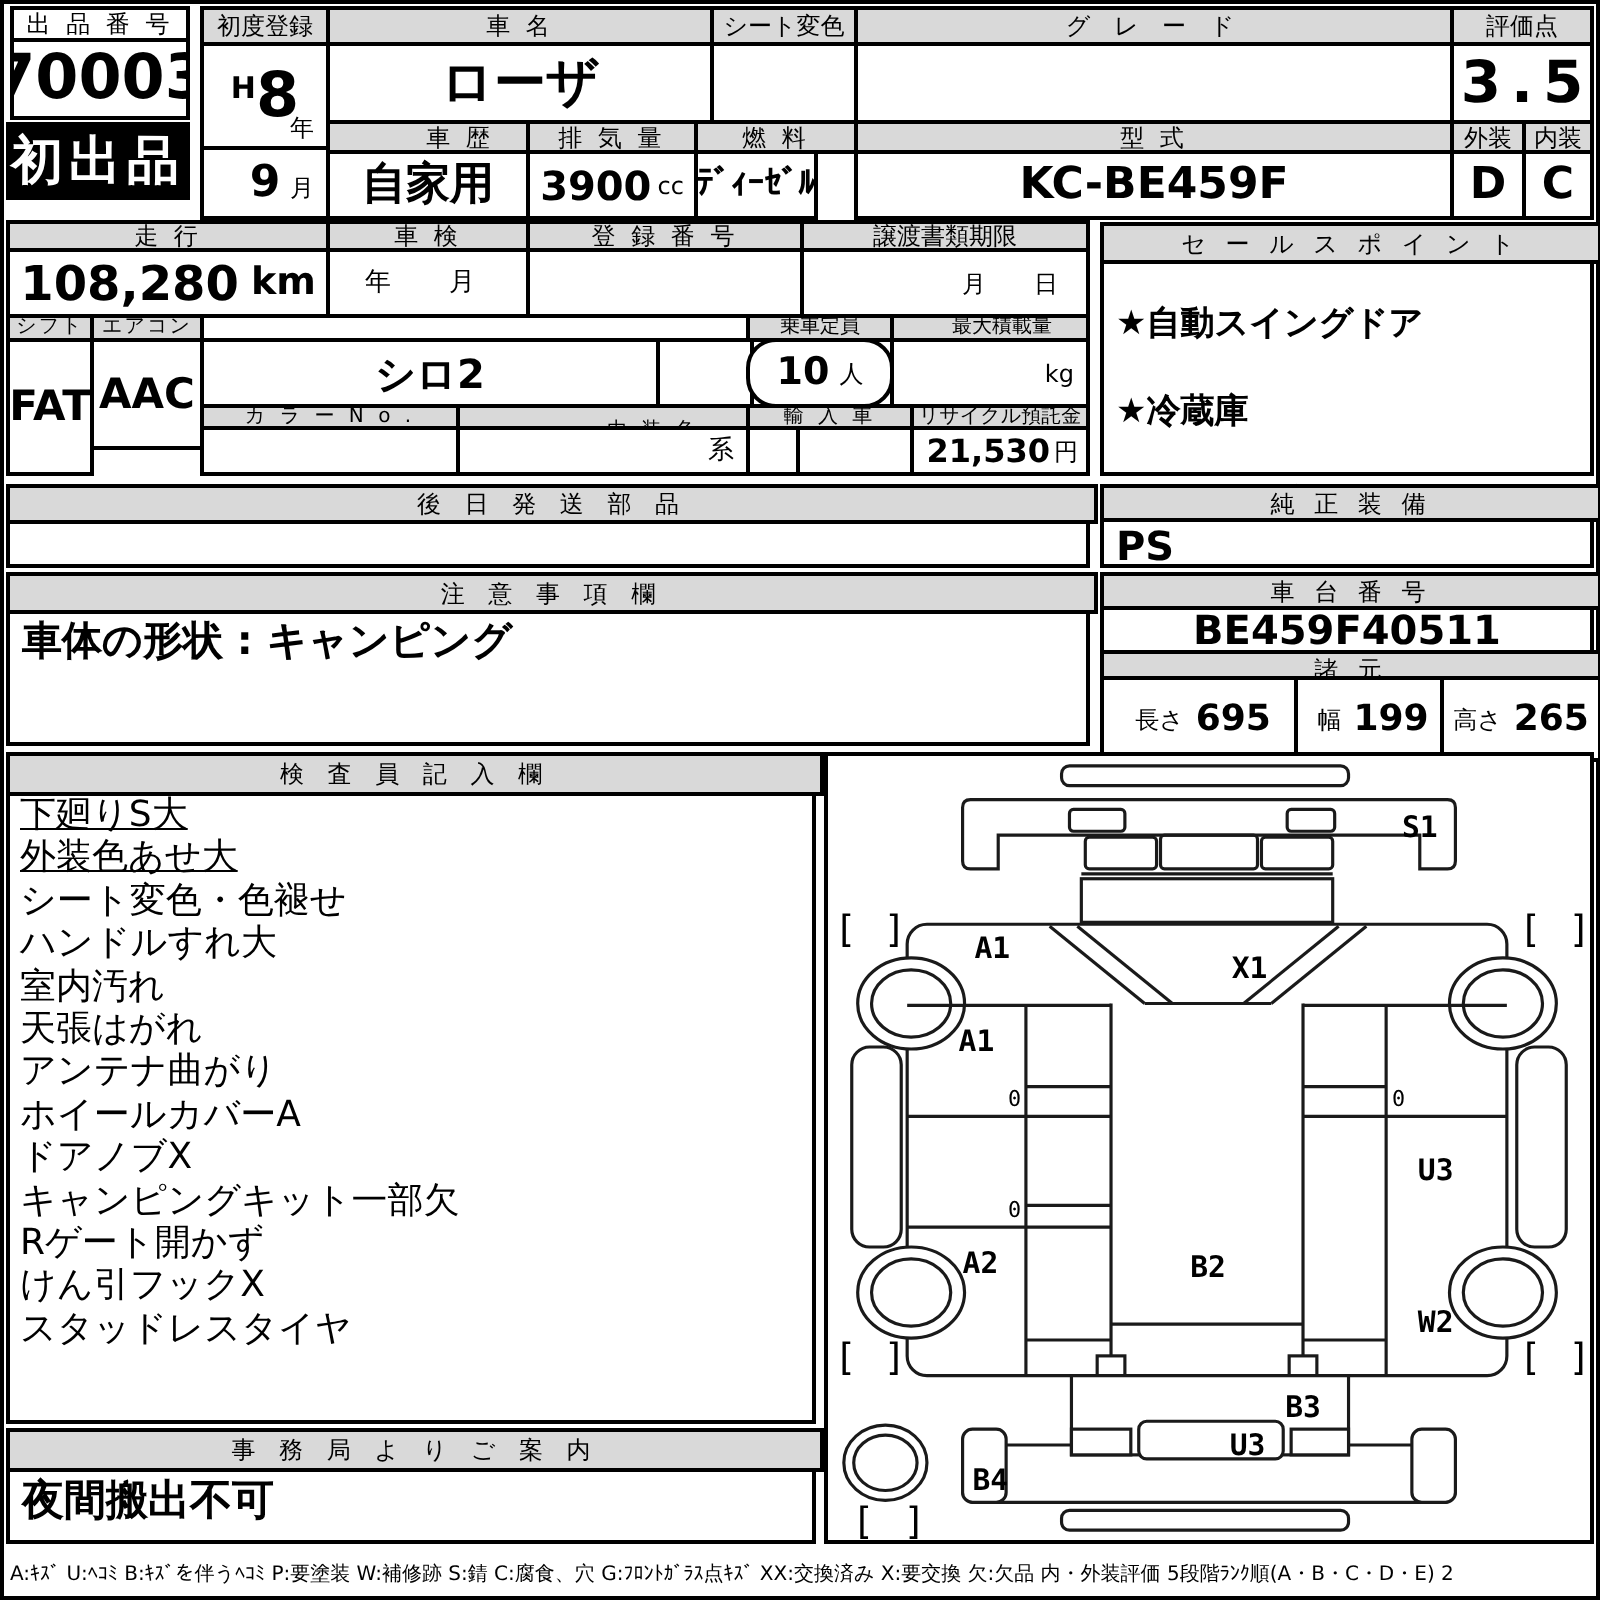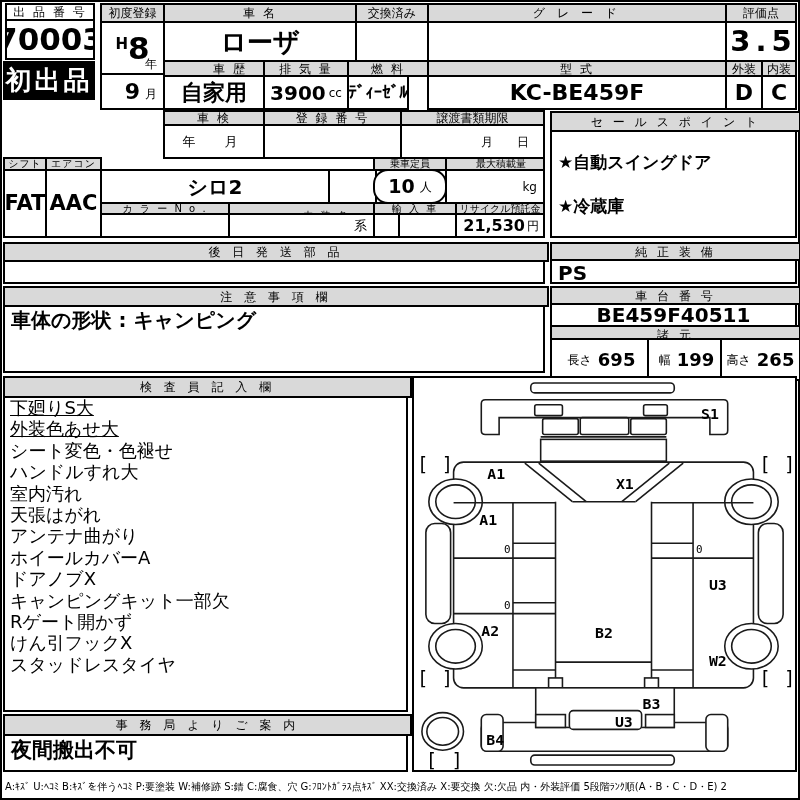--- a/index.html
+++ b/index.html
@@ -52,21 +52,21 @@
     <span style="font-size:12px;position:absolute;right:6px;bottom:8px;">月</span>
   </div>
 
   <div class="abs hdr" style="left:163px;top:3px;width:194px;height:20px;">
     <span>車 名</span>
   </div>
   <div class="abs val b" style="left:163px;top:21px;width:194px;height:41px;font-size:26px;">
     <span>ローザ</span>
   </div>
   <div class="abs hdr" style="left:355px;top:3px;width:74px;height:20px;letter-spacing:0;">
-    <span>交換済み</span>
+    <span>シート変色</span>
   </div>
   <div class="abs val" style="left:355px;top:21px;width:74px;height:41px;">
     <span></span>
   </div>
   <div class="abs hdr" style="left:427px;top:3px;width:300px;height:20px;letter-spacing:4px;">
     <span>グ レ ー ド</span>
   </div>
   <div class="abs val" style="left:427px;top:21px;width:300px;height:41px;">
     <span></span>
   </div>
@@ -108,20 +108,27 @@
   <div class="abs hdr" style="left:761px;top:60px;width:36px;height:17px;letter-spacing:0;text-align:center;">
     <span>内装</span>
   </div>
   <div class="abs val b" style="left:725px;top:75px;width:38px;height:35px;font-size:22px;">
     <span>D</span>
   </div>
   <div class="abs val b" style="left:761px;top:75px;width:36px;height:35px;font-size:22px;">
     <span>C</span>
   </div>
 
+  <div class="abs hdr" style="left:3px;top:110px;width:162px;height:16px;">
+    <span>走 行</span>
+  </div>
+  <div class="abs val b" style="left:3px;top:124px;width:162px;height:35px;font-size:24px;gap:6px;">
+    <span>108,280</span>
+    <span style="font-size:19px;">km</span>
+  </div>
   <div class="abs hdr" style="left:163px;top:110px;width:102px;height:16px;">
     <span>車 検</span>
   </div>
   <div class="abs val" style="left:163px;top:124px;width:102px;height:35px;font-size:13px;letter-spacing:8px;">
     <span>年　月</span>
   </div>
   <div class="abs hdr" style="left:263px;top:110px;width:139px;height:16px;">
     <span>登 録 番 号</span>
   </div>
   <div class="abs val" style="left:263px;top:124px;width:139px;height:35px;">
@@ -136,21 +143,21 @@
 
   <div class="abs hdr" style="left:3px;top:157px;width:44px;height:14px;font-size:10px;letter-spacing:1px;">
     <span>シフト</span>
   </div>
   <div class="abs hdr" style="left:45px;top:157px;width:57px;height:14px;font-size:10px;letter-spacing:1px;">
     <span>エアコン</span>
   </div>
   <div class="abs val b" style="left:3px;top:169px;width:44px;height:69px;font-size:21px;">
     <span>FAT</span>
   </div>
-  <div class="abs val b" style="left:45px;top:169px;width:57px;height:69px;font-size:21px;">
+  <div class="abs val b" style="left:45px;top:169px;width:57px;height:56px;font-size:21px;">
     <span>AAC</span>
   </div>
   <div class="abs val b" style="left:100px;top:169px;width:230px;height:35px;font-size:20px;">
     <span>シロ2</span>
   </div>
   <div class="abs val" style="left:328px;top:169px;width:49px;height:35px;"></div>
   <div class="abs hdr" style="left:100px;top:202px;width:130px;height:13px;font-size:10px;letter-spacing:2px;">
     <span>カ ラ ー N o .</span>
   </div>
   <div class="abs val" style="left:100px;top:213px;width:130px;height:25px;">

